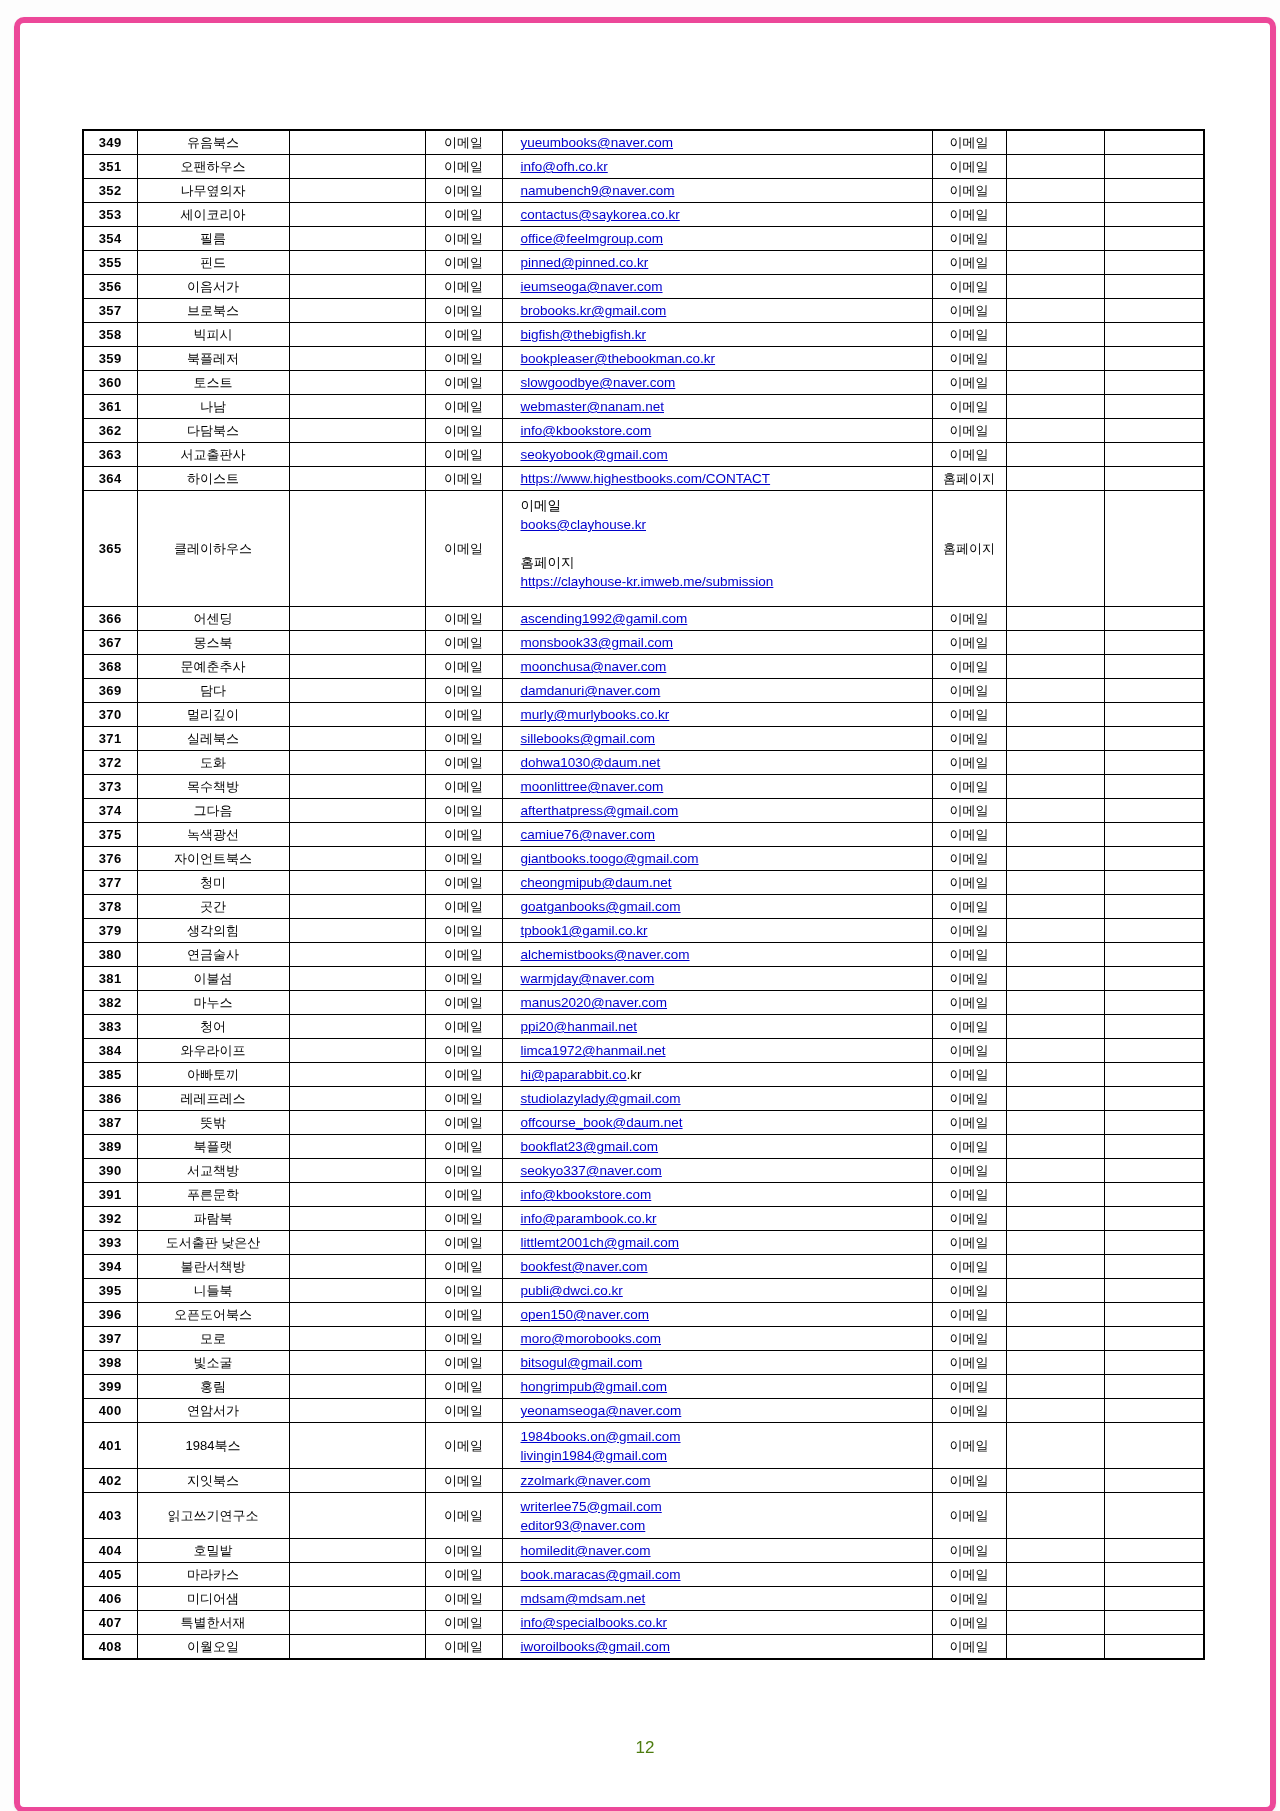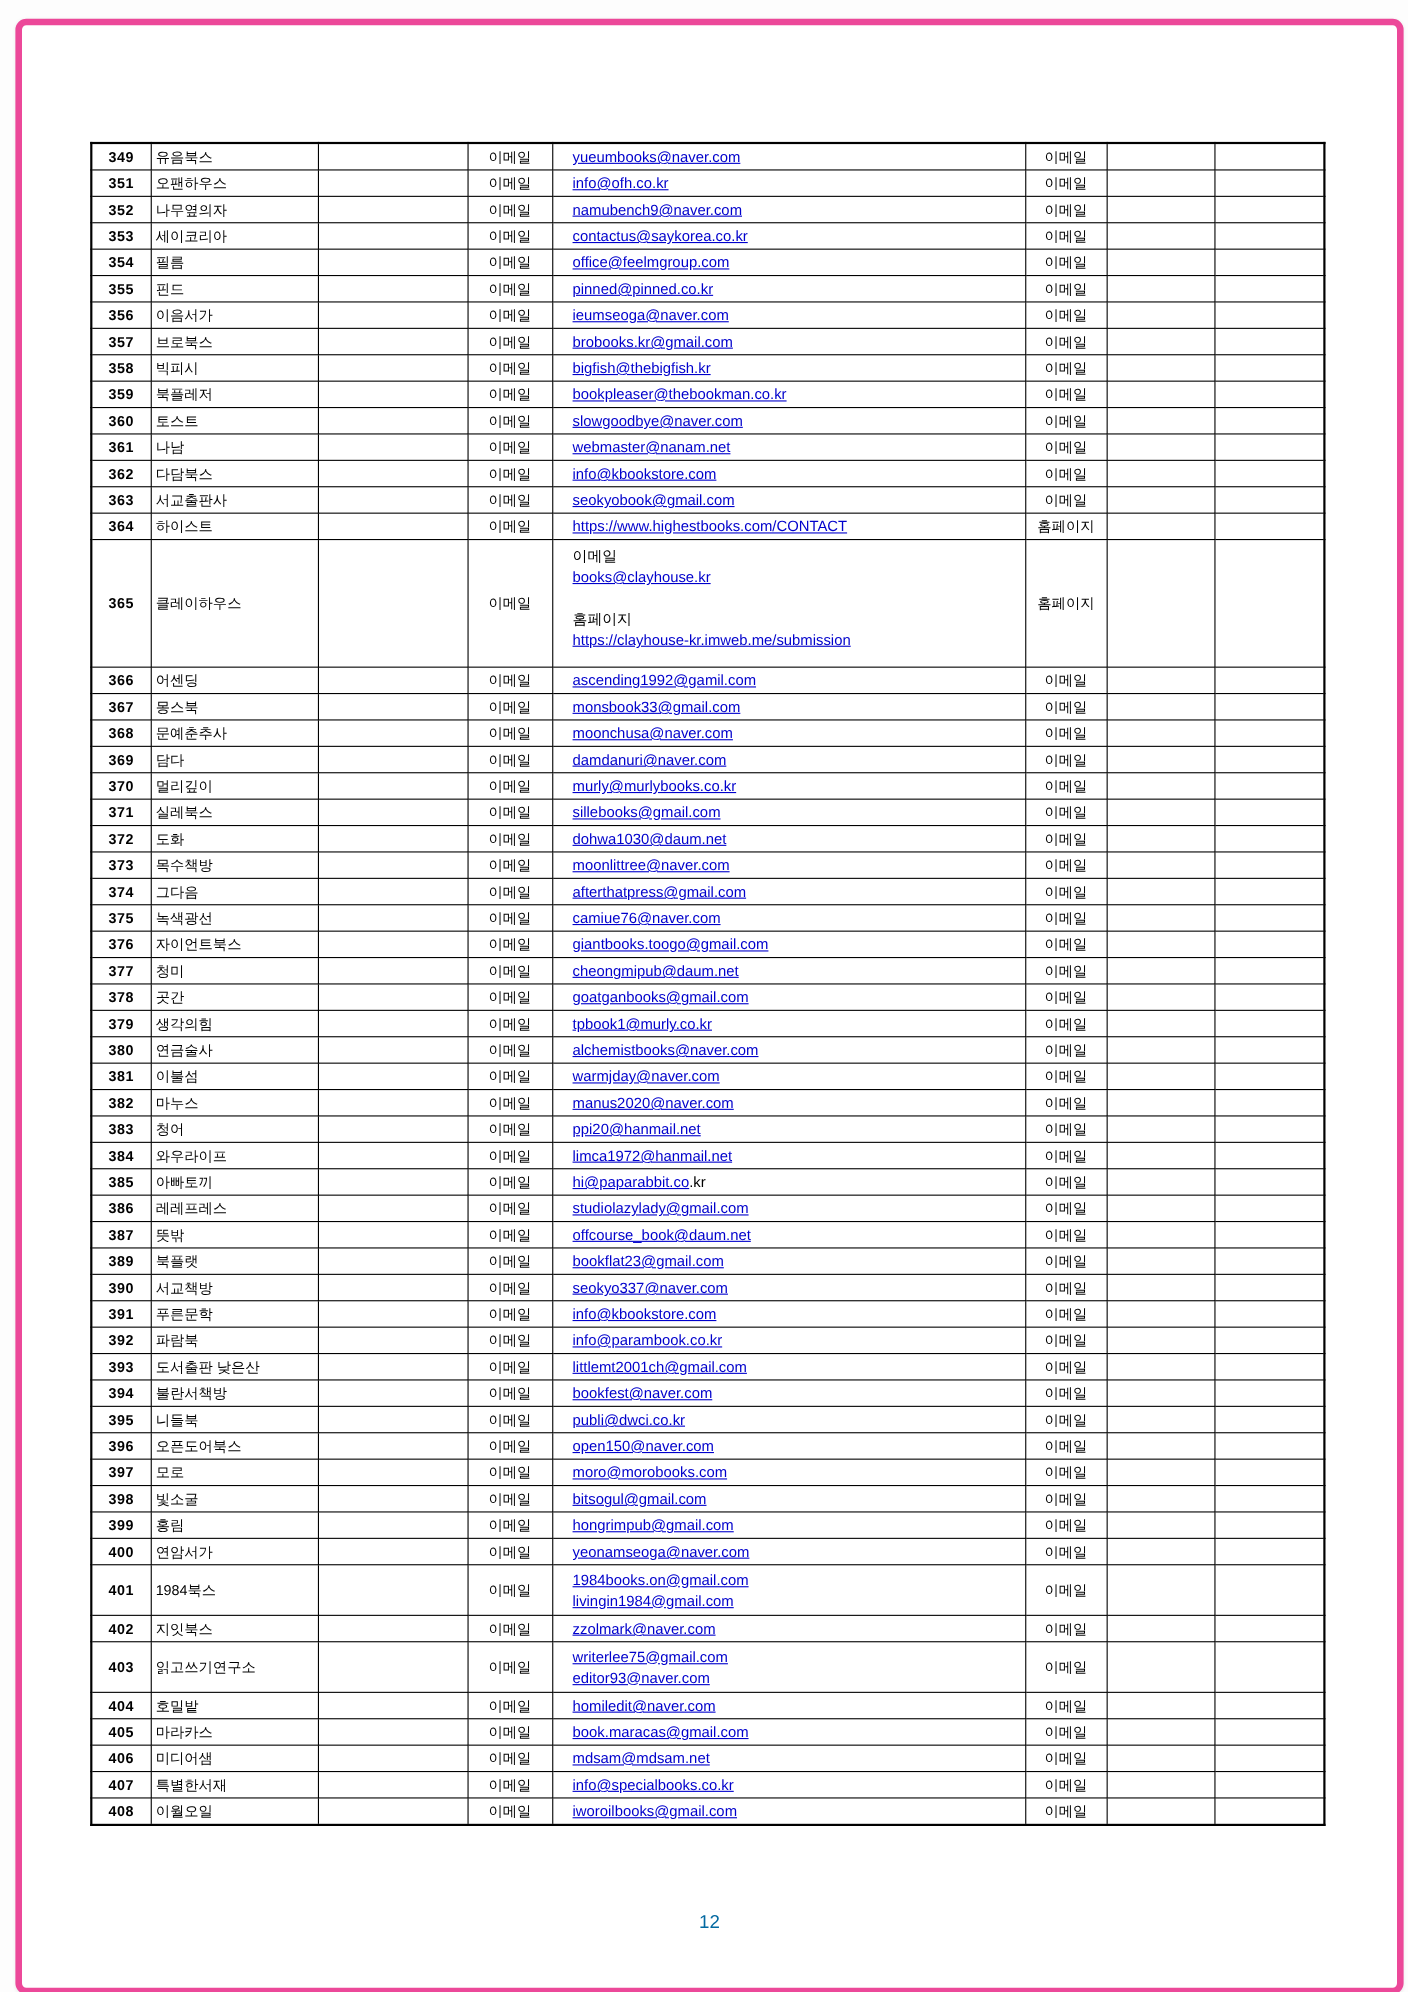--- a/index.html
+++ b/index.html
@@ -30,31 +30,31 @@
     height:23px;
     padding:0 4px;
     font-size:13px;
     color:#000;
     overflow:hidden;
     vertical-align:middle;
   }
   tr.row-lg td{height:45px;}
   tr.row-xl td{height:110px;}
   td.c-no{text-align:center;font-weight:bold;letter-spacing:.5px;}
-  td.c-name{}
+  td.c-name{text-align:center;}
   td.c-label{text-align:center;}
   td.c-contact{padding-left:18px;}
   tr.row-xl td.c-contact{vertical-align:top;padding-top:5px;}
   .cline{line-height:19px;min-height:19px;white-space:nowrap;font-size:13.5px;}
   a.lnk{color:#0000cc;text-decoration:underline;cursor:pointer;}
   a.lnk.mono{font-family:"Liberation Mono","DejaVu Sans Mono",monospace;font-size:13px;}
   .plain-seg{color:#000;}
   .page-number{
     position:absolute;left:0;top:1715px;width:100%;
-    text-align:center;font-size:17px;color:#0369a1;
+    text-align:center;font-size:17px;color:#4d7c0f;
   }
 </style>
 </head>
 <body>
 
 <div class="page-card">
 
   <table class="doc-table">
     <colgroup>
       <col style="width:54px">
@@ -418,21 +418,21 @@
           <td class="c-label">이메일</td>
           <td class="c-blank"></td>
           <td class="c-blank"></td>
         </tr>
         <tr>
           <td class="c-no">379</td>
           <td class="c-name">생각의힘</td>
           <td class="c-blank"></td>
           <td class="c-label">이메일</td>
           <td class="c-contact">
-            <div class="cline"><a href="#" class="lnk">tpbook1@murly.co.kr</a></div>
+            <div class="cline"><a href="#" class="lnk">tpbook1@gamil.co.kr</a></div>
           </td>
           <td class="c-label">이메일</td>
           <td class="c-blank"></td>
           <td class="c-blank"></td>
         </tr>
         <tr>
           <td class="c-no">380</td>
           <td class="c-name">연금술사</td>
           <td class="c-blank"></td>
           <td class="c-label">이메일</td>

